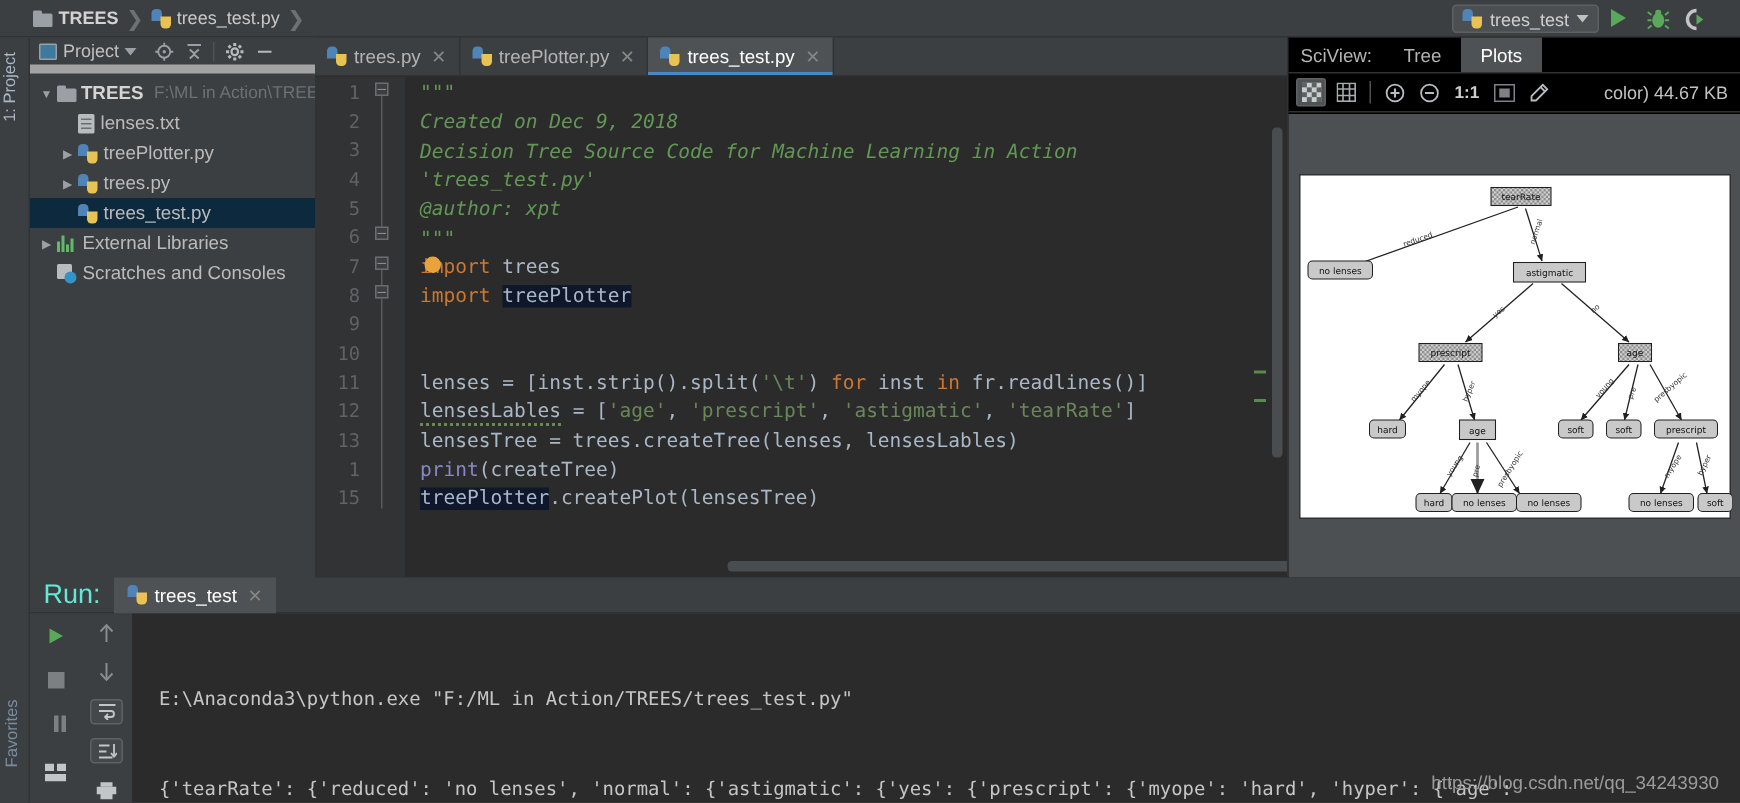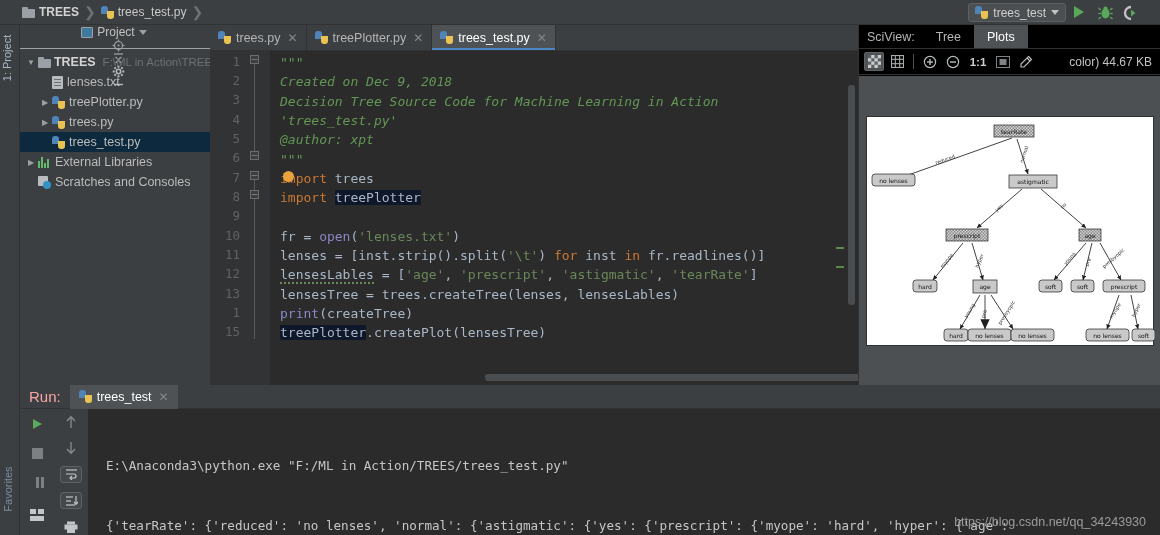--- a/index.html
+++ b/index.html
@@ -52,21 +52,21 @@
     color:#a9b7c6; font-size:11px; text-align:center; white-space:nowrap;
   }
   .vtab2{
     position:absolute; left:-19px; top:455px; width:60px; height:18px;
     transform:rotate(-90deg); transform-origin:center;
     color:#7a8ca0; font-size:11px; text-align:center; white-space:nowrap;
   }
 
   
   .projpanel{ position:absolute; left:20px; top:25px; width:190px; height:360px; background:#3c3f41; }
-  .proj-toolbar{ height:24px; display:flex; align-items:center; gap:0px; padding-left:6px; border-bottom:1px solid #a3a3a3;flex-direction:column;}
+  .proj-toolbar{ height:24px; display:flex; align-items:center; gap:0px; padding-left:6px; border-bottom:6px solid #a3a3a3;}
   .proj-title{ display:flex;align-items:center;gap:4px; color:#c0c0c0; margin-right:8px;}
   .sq-ic{width:12px;height:11px;border:1px solid #9aa0a6;background:#3d7a9e;border-radius:1px;}
   .ic-btn{width:20px;height:20px;display:flex;align-items:center;justify-content:center;color:#9aa0a6;font-size:13px;}
   .divider-v{width:1px;height:13px;background:#4f5254;margin:0 3px;}
 
   .tree{ padding-top:3px; font-size:12.5px; }
   .trow{ display:flex; align-items:center; height:20px; padding-left:4px; white-space:nowrap; }
   .trow.sel{ background:#0d293e; }
   .tw{ width:14px; text-align:center; color:#9aa0a6; font-size:8px; flex:none;}
   .tlabel{ color:#bbbbbb; margin-left:4px;}
@@ -116,21 +116,21 @@
   .sv-toolbar{ height:26px; display:flex; align-items:center; gap:3px; padding-left:5px; border-bottom:1px solid #323232;}
   .sv-ic{ width:20px;height:19px; display:flex;align-items:center;justify-content:center; color:#a7abad;text-align:center;}
   .sv-ic.on{ background:#4e5254; border:1px solid #5e6264; border-radius:2px;}
   .sv-size{ margin-left:auto; padding-right:8px; color:#c3c3c3; font-size:12px;}
   .plotwrap{ position:absolute; left:0; top:51px; width:302px; height:309px; background:#4d5052; display:flex;align-items:center;justify-content:center;}
   .plot{ width:288px; height:230px; background:#ffffff; border:1px solid #2f3133;}
 
   
   .runpanel{ position:absolute; left:20px; top:385px; width:1140px; height:150px; background:#3c3f41;}
   .run-tabbar{ height:24px; display:flex; align-items:center; border-bottom:1px solid #323232;}
-  .run-lbl{ padding:0 9px; color:#fca5a5; font-size:15px;}
+  .run-lbl{ padding:0 9px; color:#5eead4; font-size:18px;}
   .run-tab{ display:flex; align-items:center; gap:5px; padding:0 9px; height:24px; background:#4e5254; color:#ffffff; font-size:12.5px;}
   .run-side{ position:absolute; left:0; top:24px; width:68px; height:126px; background:#3c3f41; display:flex;}
   .rs-col{ width:34px; display:flex; flex-direction:column; align-items:center; padding-top:5px; gap:9px;}
   .rs-btn{ width:22px;height:20px; display:flex; align-items:center; justify-content:center; color:#7d8082;}
   .console{ position:absolute; left:68px; top:24px; right:0; height:126px; background:#2b2b2b; padding:7px 0 0 18px;
             font-family:"DejaVu Sans Mono", monospace; font-size:12.6px; line-height:20px; color:#c6c6c6; white-space:pre;}
   .watermark{ position:absolute; right:14px; bottom:6px; color:#9b9b9b; font-size:12.5px; font-family:"Liberation Sans",sans-serif;}
   svg{ display:block; }
 </style>
 </head>
@@ -360,21 +360,20 @@
         <div class="cl cm" style="top:2px">"""</div>
         <div class="cl cm" style="top:21px">Created on Dec 9, 2018</div>
         <div class="cl cm" style="top:41px">Decision Tree Source Code for Machine Learning in Action</div>
         <div class="cl cm" style="top:60px">'trees_test.py'</div>
         <div class="cl cm" style="top:79px">@author: xpt</div>
         <div class="cl cm" style="top:99px">"""</div>
 
         <div class="cl" style="top:118px"><span class="kw">import</span> <span class="id">trees</span></div>
         <div class="cl" style="top:137px"><span class="kw">import</span> <span class="id hl">treePlotter</span></div>
 
-        <div class="cl" style="top:176px"><span class="id">fr</span> <span class="id">=</span> <span class="bi">open</span><span class="id">(</span><span class="str">'lenses.txt'</span><span class="id">)</span></div>
         <div class="cl" style="top:195px"><span class="id">lenses</span> <span class="id">=</span> <span class="id">[inst.strip().split(</span><span class="str">'\t'</span><span class="id">)</span> <span class="kw">for</span> <span class="id">inst</span> <span class="kw">in</span> <span class="id">fr.readlines()]</span></div>
         <div class="cl" style="top:214px"><span class="id wavy">lensesLables</span> <span class="id">=</span> <span class="id">[</span><span class="str">'age'</span><span class="id">,</span> <span class="str">'prescript'</span><span class="id">,</span> <span class="str">'astigmatic'</span><span class="id">,</span> <span class="str">'tearRate'</span><span class="id">]</span></div>
         <div class="cl" style="top:234px"><span class="id">lensesTree = trees.createTree(lenses, lensesLables)</span></div>
         <div class="cl" style="top:253px"><span class="bi">print</span><span class="id">(createTree)</span></div>
         <div class="cl" style="top:272px"><span class="id hl">treePlotter</span><span class="id">.createPlot(lensesTree)</span></div>
       </div>
 
       <div class="bulb" style="left:73px; top:120px"></div>
       <div class="mark" style="top:196px"></div>
       <div class="mark" style="top:215px"></div>

